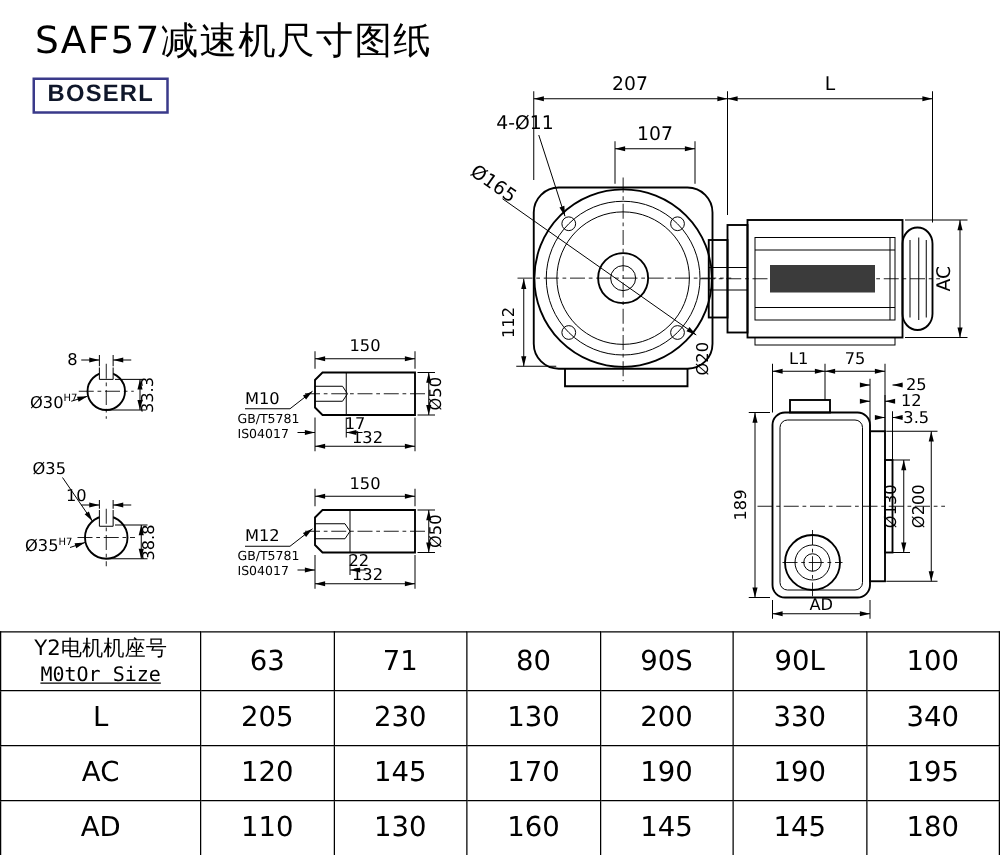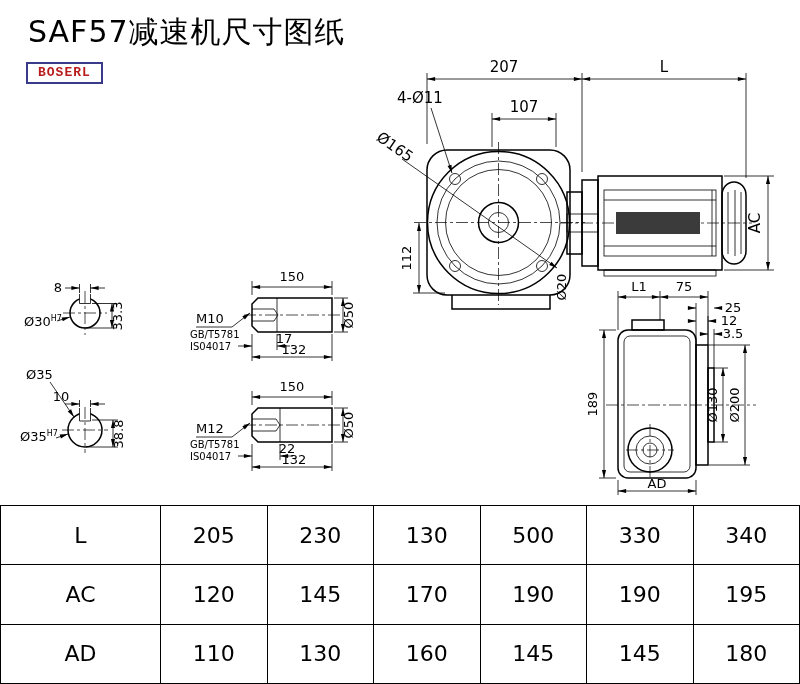--- a/index.html
+++ b/index.html
@@ -9,22 +9,22 @@
   }
   .page-title{
     position:absolute;left:28px;top:12px;margin:0;
     font-size:30px;font-weight:normal;letter-spacing:1px;
     font-family:"DejaVu Sans","Liberation Sans",sans-serif;
   }
   .brand-box{
     position:absolute;left:26px;top:62px;
     border:2px solid #3a3a8a;background:#fff;
     padding:1px 10px 2px 10px;
-    font-size:13px;font-weight:bold;color:#b91c1c;letter-spacing:1px;
-    font-family:Liberation Mono, monospace;
+    font-size:19px;font-weight:bold;color:#0f172a;letter-spacing:1px;
+    font-family:Liberation Sans, sans-serif;
   }
   svg#drawing{position:absolute;left:0;top:0;}
   svg text{font-family:"DejaVu Sans","Liberation Sans",sans-serif;font-size:13px;fill:#000;}
   svg text.big{font-size:15px;}
   svg text.small{font-size:10px;}
   .ol{fill:none;stroke:#000;stroke-width:1.5;}
   .tl{fill:none;stroke:#000;stroke-width:0.8;}
   .cl{fill:none;stroke:#000;stroke-width:0.7;stroke-dasharray:12 3 3 3;}
   .dim{fill:none;stroke:#000;stroke-width:0.8;}
   .dark{fill:#3b3b3b;stroke:none;}
@@ -291,26 +291,38 @@
   <colgroup>
       <col style="width:160px">
       <col>
       <col>
       <col>
       <col>
       <col>
       <col>
     </colgroup>
   <tbody>
+      <tr class="hdr">
+    <th>
+      <div class="hdr-cn">Y2电机机座号</div>
+      <div class="hdr-en">M0tOr Size</div>
+    </th>
+    <td>63</td>
+    <td>71</td>
+    <td>80</td>
+    <td>90S</td>
+    <td>90L</td>
+    <td>100</td>
+  </tr>
   <tr>
     <th>L</th>
     <td>205</td>
     <td>230</td>
     <td>130</td>
-    <td>500</td>
+    <td>200</td>
     <td>330</td>
     <td>340</td>
   </tr>
   <tr>
     <th>AC</th>
     <td>120</td>
     <td>145</td>
     <td>170</td>
     <td>190</td>
     <td>190</td>

